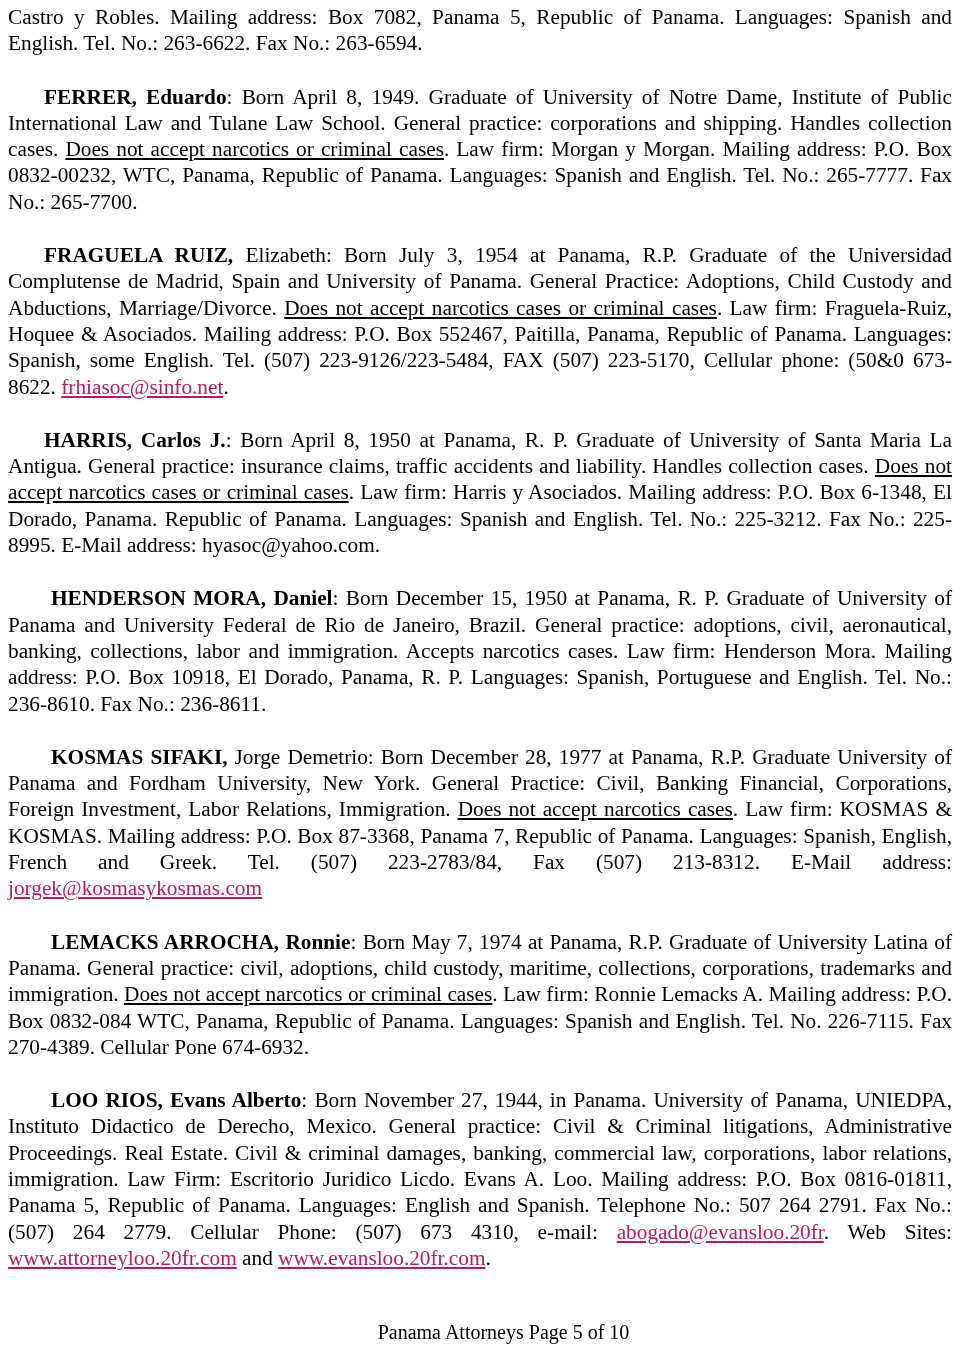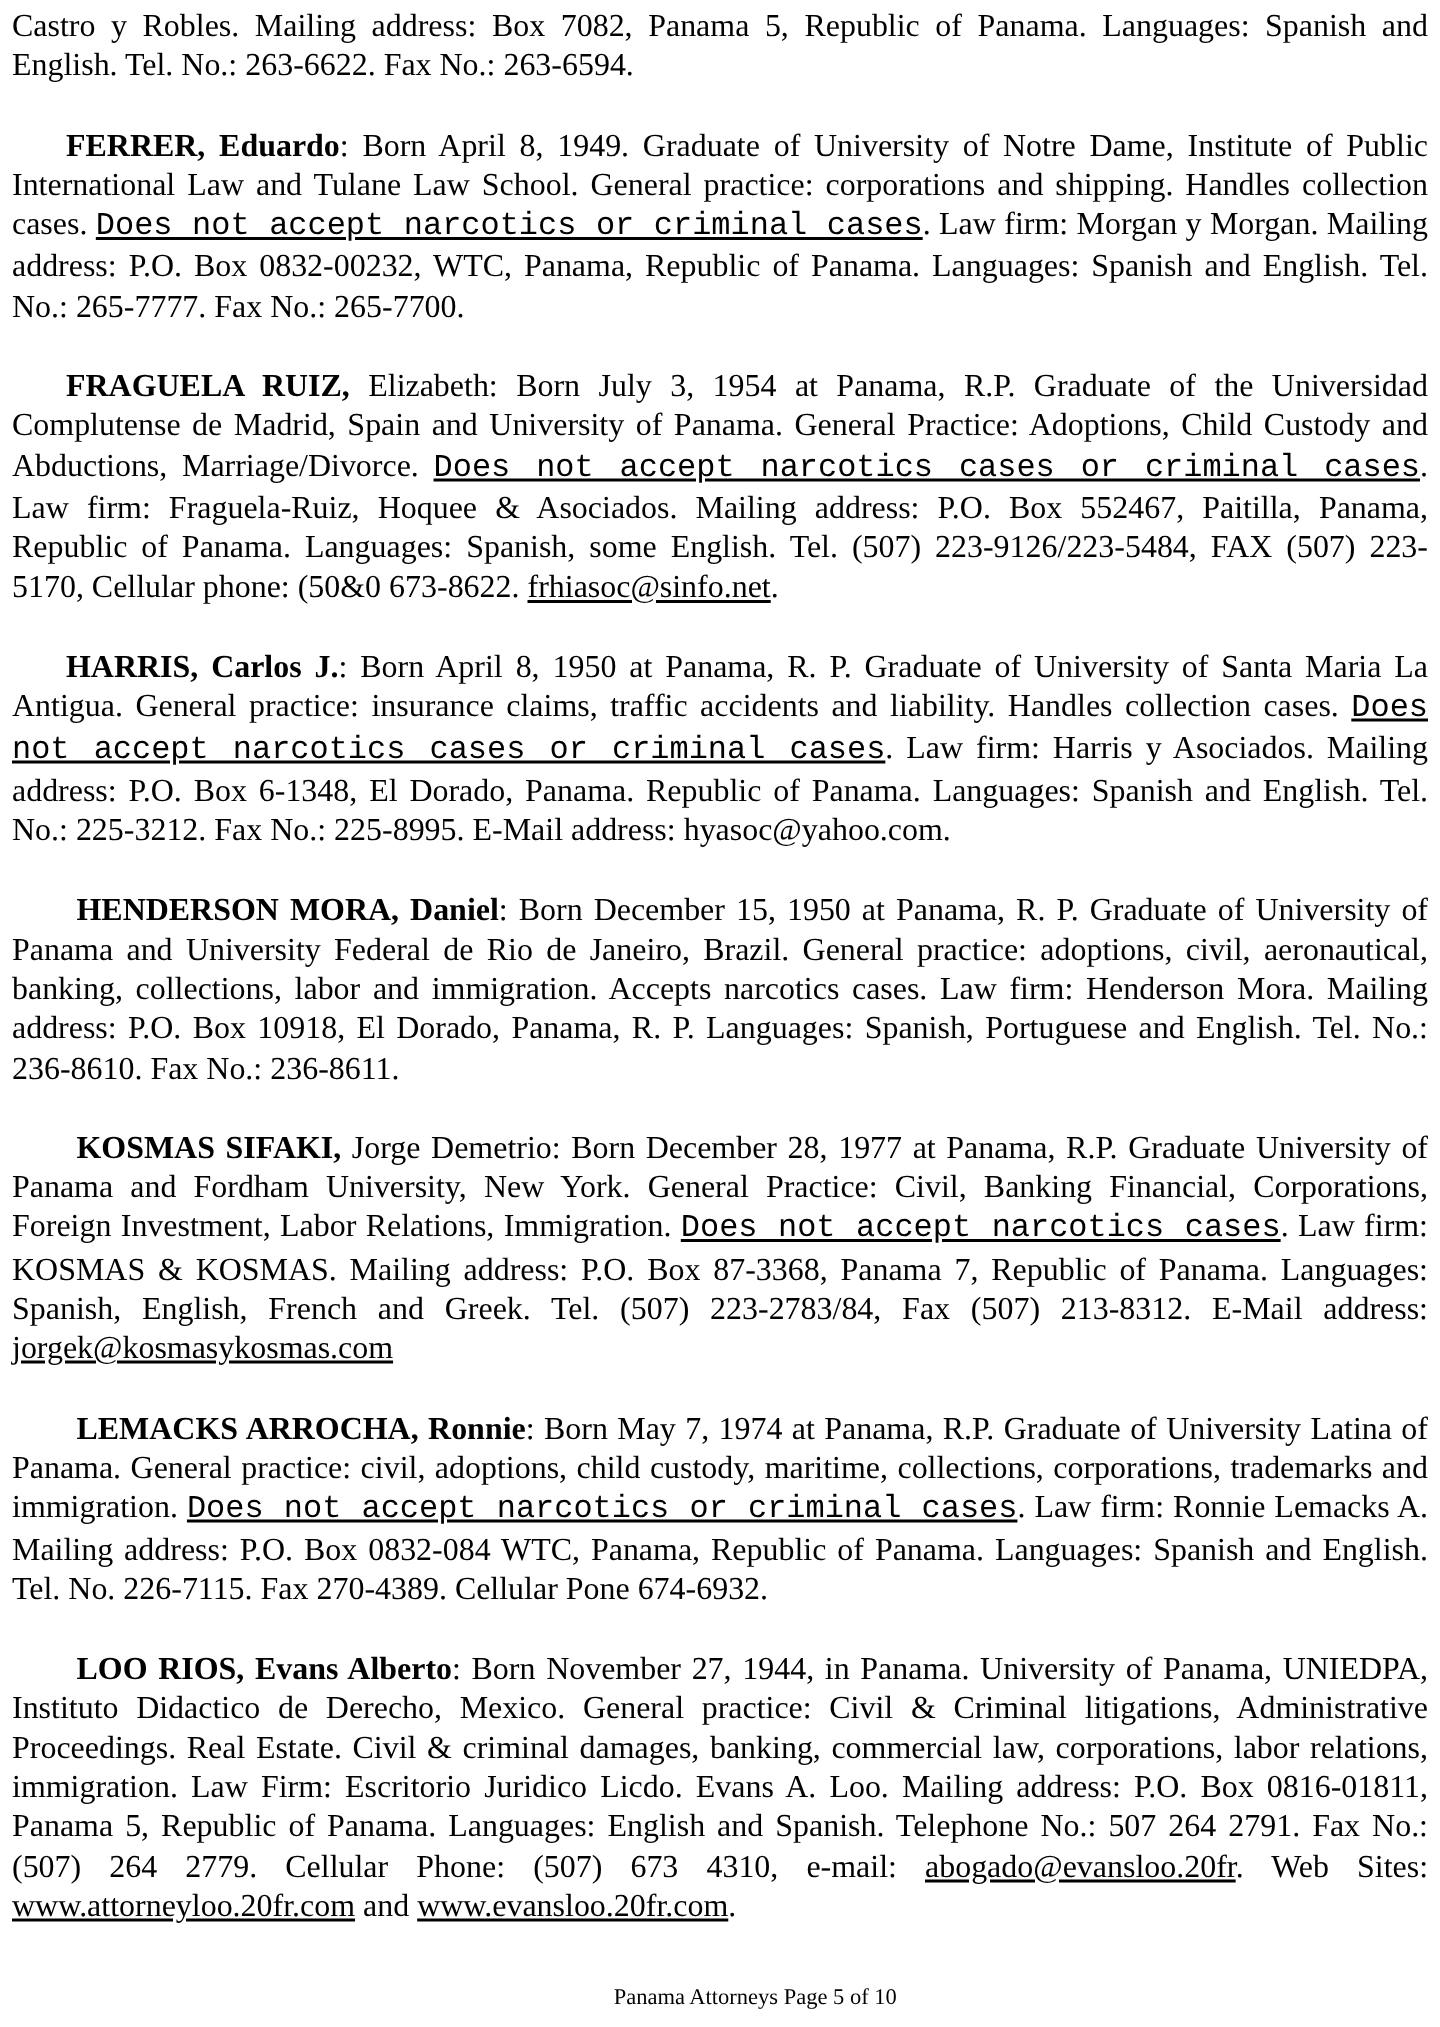--- a/index.html
+++ b/index.html
@@ -21,33 +21,33 @@
     overflow: hidden;
   }
   .content p {
     margin: 0 0 27px 0;
     text-align: justify;
   }
   .content p.indent {
     text-indent: 7px;
   }
   .b { font-weight: bold; margin-left: 36px; }
-  .u { text-decoration: underline; font-family: Liberation Mono, monospace; }
+  .u { text-decoration: underline; }
   a.lnk {
-    color: #000000;
+    color: #be185d;
     text-decoration: underline;
     cursor: pointer;
   }
   .footer {
     position: absolute;
     left: 0;
     right: 0;
     bottom: 6px;
     text-align: center;
-    font-size: 15px;
+    font-size: 20px;
     line-height: 26px;
     padding-left: 47px;
   }
 </style>
 </head>
 <body>
 
 <div class="page">
   <div class="content" id="content">
       <p class=""><span class="">Castro y Robles.  Mailing address: Box 7082, Panama 5, Republic of Panama.  Languages: Spanish and English.  Tel. No.: 263-6622.  Fax No.: 263-6594.</span></p>

